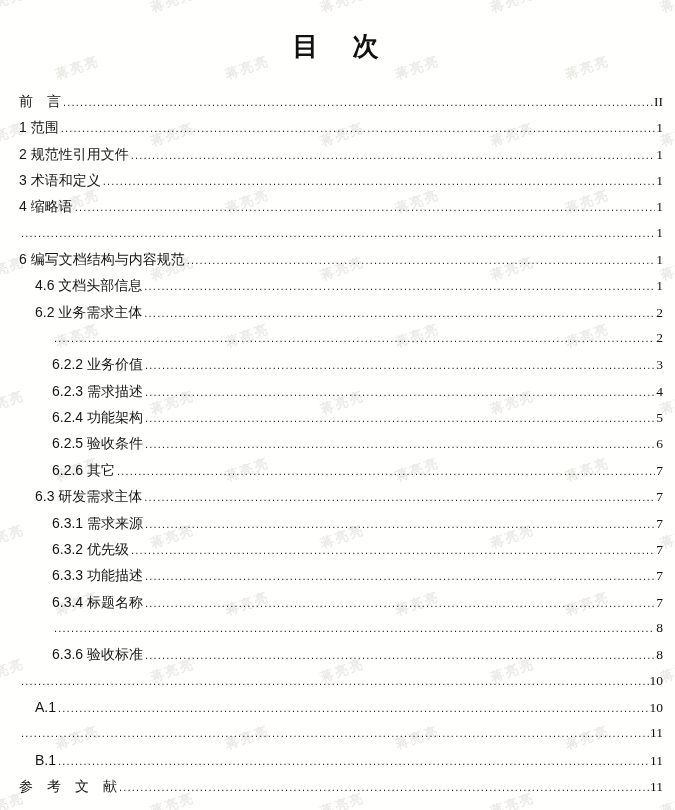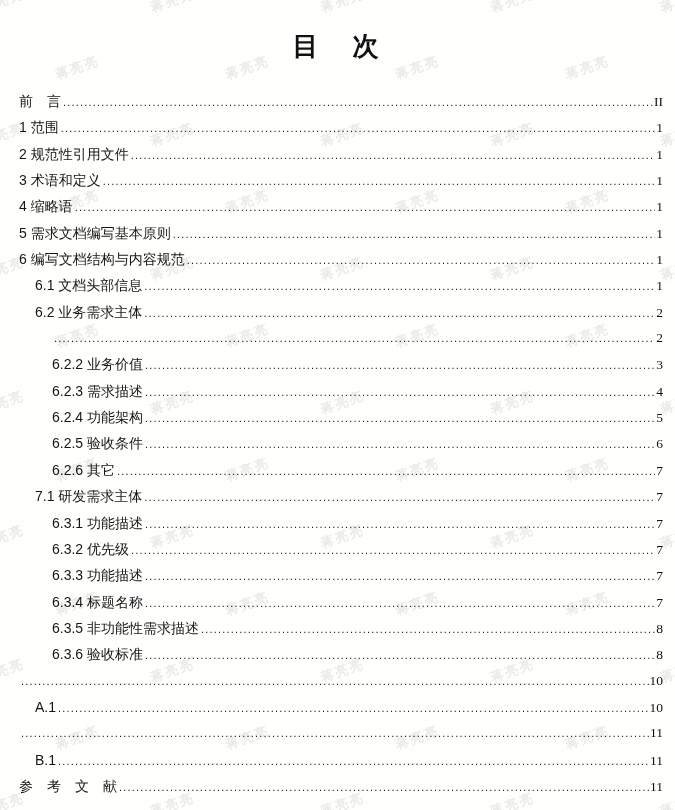--- a/index.html
+++ b/index.html
@@ -161,31 +161,30 @@
         <span class="lbl">3 术语和定义</span>
         <span class="leader">................................................................................................................................................................................................................................................................................................................................</span>
         <span class="pg">1</span>
       </div>
       <div class="row lvl0">
         <span class="lbl">4 缩略语</span>
         <span class="leader">................................................................................................................................................................................................................................................................................................................................</span>
         <span class="pg">1</span>
       </div>
       <div class="row lvl0">
-        <span class="lbl">5 需求文档编写基本原则</span>
         <span class="leader">................................................................................................................................................................................................................................................................................................................................</span>
         <span class="pg">1</span>
       </div>
       <div class="row lvl0">
         <span class="lbl">6 编写文档结构与内容规范</span>
         <span class="leader">................................................................................................................................................................................................................................................................................................................................</span>
         <span class="pg">1</span>
       </div>
       <div class="row lvl1">
-        <span class="lbl">6.1 文档头部信息</span>
+        <span class="lbl">4.6 文档头部信息</span>
         <span class="leader">................................................................................................................................................................................................................................................................................................................................</span>
         <span class="pg">1</span>
       </div>
       <div class="row lvl1">
         <span class="lbl">6.2 业务需求主体</span>
         <span class="leader">................................................................................................................................................................................................................................................................................................................................</span>
         <span class="pg">2</span>
       </div>
       <div class="row lvl2">
         <span class="leader">................................................................................................................................................................................................................................................................................................................................</span>
@@ -210,46 +209,45 @@
         <span class="lbl">6.2.5 验收条件</span>
         <span class="leader">................................................................................................................................................................................................................................................................................................................................</span>
         <span class="pg">6</span>
       </div>
       <div class="row lvl2">
         <span class="lbl">6.2.6 其它</span>
         <span class="leader">................................................................................................................................................................................................................................................................................................................................</span>
         <span class="pg">7</span>
       </div>
       <div class="row lvl1">
-        <span class="lbl">7.1 研发需求主体</span>
-        <span class="leader">................................................................................................................................................................................................................................................................................................................................</span>
-        <span class="pg">7</span>
-      </div>
-      <div class="row lvl2">
-        <span class="lbl">6.3.1 功能描述</span>
+        <span class="lbl">6.3 研发需求主体</span>
+        <span class="leader">................................................................................................................................................................................................................................................................................................................................</span>
+        <span class="pg">7</span>
+      </div>
+      <div class="row lvl2">
+        <span class="lbl">6.3.1 需求来源</span>
         <span class="leader">................................................................................................................................................................................................................................................................................................................................</span>
         <span class="pg">7</span>
       </div>
       <div class="row lvl2">
         <span class="lbl">6.3.2 优先级</span>
         <span class="leader">................................................................................................................................................................................................................................................................................................................................</span>
         <span class="pg">7</span>
       </div>
       <div class="row lvl2">
         <span class="lbl">6.3.3 功能描述</span>
         <span class="leader">................................................................................................................................................................................................................................................................................................................................</span>
         <span class="pg">7</span>
       </div>
       <div class="row lvl2">
         <span class="lbl">6.3.4 标题名称</span>
         <span class="leader">................................................................................................................................................................................................................................................................................................................................</span>
         <span class="pg">7</span>
       </div>
       <div class="row lvl2">
-        <span class="lbl">6.3.5 非功能性需求描述</span>
         <span class="leader">................................................................................................................................................................................................................................................................................................................................</span>
         <span class="pg">8</span>
       </div>
       <div class="row lvl2">
         <span class="lbl">6.3.6 验收标准</span>
         <span class="leader">................................................................................................................................................................................................................................................................................................................................</span>
         <span class="pg">8</span>
       </div>
       <div class="row lvl0">
         <span class="leader">................................................................................................................................................................................................................................................................................................................................</span>

